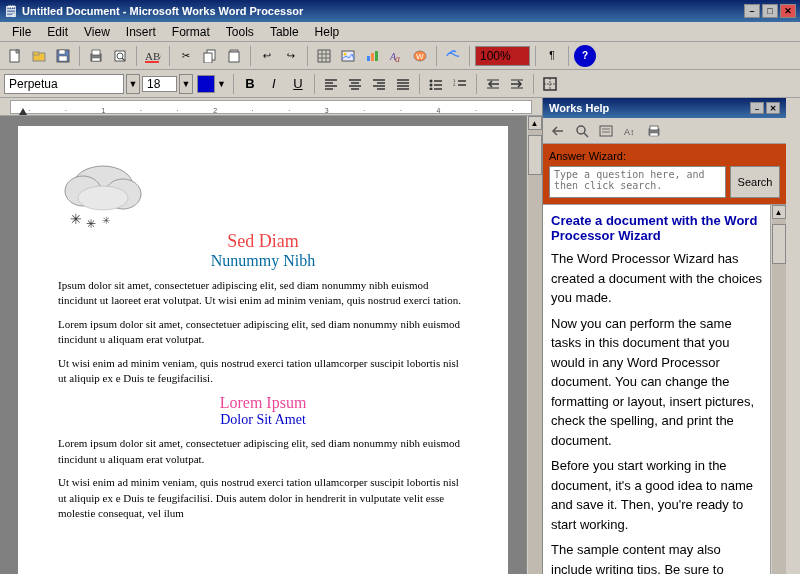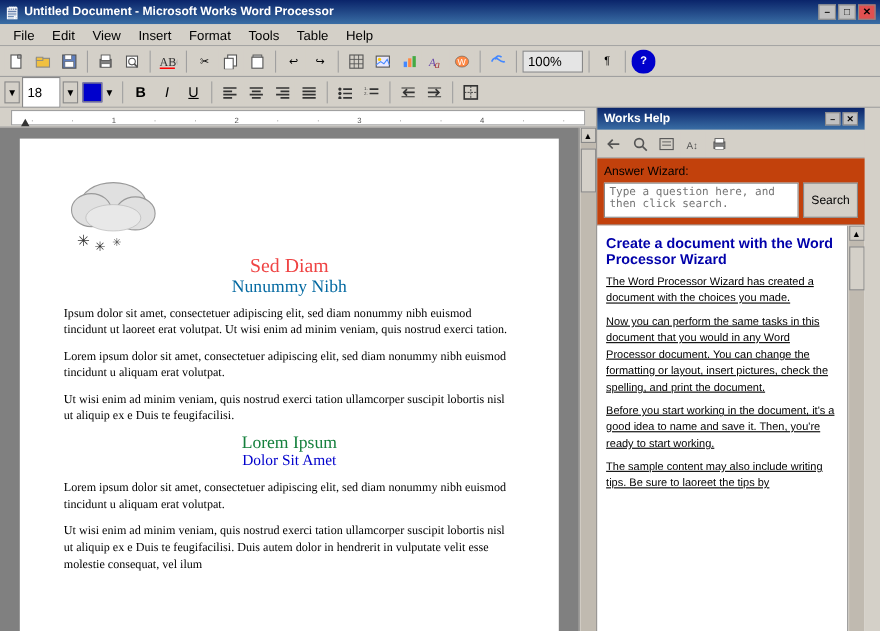--- a/index.html
+++ b/index.html
@@ -77,32 +77,32 @@
     .tb-sep { width: 1px; height: 20px; background: #a0a0a0; margin: 0 3px; }
     .font-box {
       width: 120px; height: 20px;
       border: 1px solid #888;
       padding: 0 4px;
       background: white;
       font-size: 12px;
       display: flex; align-items: center;
     }
     .font-size-box {
-      width: 35px; height: 28px;
+      width: 35px; height: 16px;
       border: 1px solid #888;
       padding: 0 4px;
       background: white;
       font-size: 12px;
       display: flex; align-items: center;
     }
     .zoom-box {
       width: 55px; height: 20px;
       border: 1px solid #888;
       padding: 0 4px;
-      background: #e5e5e5;
+      background: #b91c1c;
       font-size: 12px;
       display: flex; align-items: center;
     }
     .bold-btn { font-weight: bold; font-size: 13px; }
     .italic-btn { font-style: italic; font-size: 13px; }
     .underline-btn { text-decoration: underline; font-size: 13px; }
 
     
     #ruler {
       background: #d4d0c8;
@@ -145,21 +145,21 @@
       font-family: 'Times New Roman', serif;
     }
     .doc-heading2 {
       color: #0369a1;
       font-size: 16px;
       text-align: center;
       font-family: 'Times New Roman', serif;
       margin-bottom: 8px;
     }
     .doc-heading3 {
-      color: #15803d;
+      color: #ec4899;
       font-size: 16px;
       text-align: center;
       font-family: 'Times New Roman', serif;
     }
     .doc-heading4 {
       color: #0000cc;
       font-size: 14px;
       text-align: center;
       font-family: 'Times New Roman', serif;
       margin-bottom: 8px;
@@ -297,24 +297,23 @@
       cursor: pointer;
       display: flex; align-items: center; justify-content: center;
     }
     .help-section-title {
       font-size: 13px;
       font-weight: bold;
       color: #0000aa;
       margin-bottom: 6px;
     }
     .help-body-text {
-      font-size: 10px;
+      font-size: 13px;
       line-height: 1.5;
       margin-bottom: 6px;
-      text-decoration: underline;
     }
 
     
     .cloud-svg { display: block; }
 
     #doc-wrapper {
       display: flex;
       flex-direction: column;
       width: 542px;
     }
@@ -456,20 +455,21 @@
   </div>
   <div class="tb-sep"></div>
   <div class="zoom-box">100%</div>
   <div class="tb-sep"></div>
   <div class="tb-btn">¶</div>
   <div class="tb-sep"></div>
   <div class="tb-btn" style="background:#0000cc; color:white; border-radius:50%; font-weight:bold;">?</div>
 </div>
 
 <div id="toolbar2">
+  <div class="font-box">Perpetua</div>
   <div style="width:14px; height:20px; border:1px solid #888; background:#d4d0c8; display:flex; align-items:center; justify-content:center; cursor:pointer; font-size:9px;">▼</div>
   <div class="font-size-box">18</div>
   <div style="width:14px; height:20px; border:1px solid #888; background:#d4d0c8; display:flex; align-items:center; justify-content:center; cursor:pointer; font-size:9px;">▼</div>
   <div style="display:flex; align-items:center; gap:2px; margin: 0 2px;">
     <div style="width:18px; height:18px; background:#0000cc; border:1px solid #888;"></div>
     <div style="font-size:9px;">▼</div>
   </div>
   <div class="tb-sep"></div>
   <div class="tb-btn bold-btn">B</div>
   <div class="tb-btn italic-btn">I</div>

